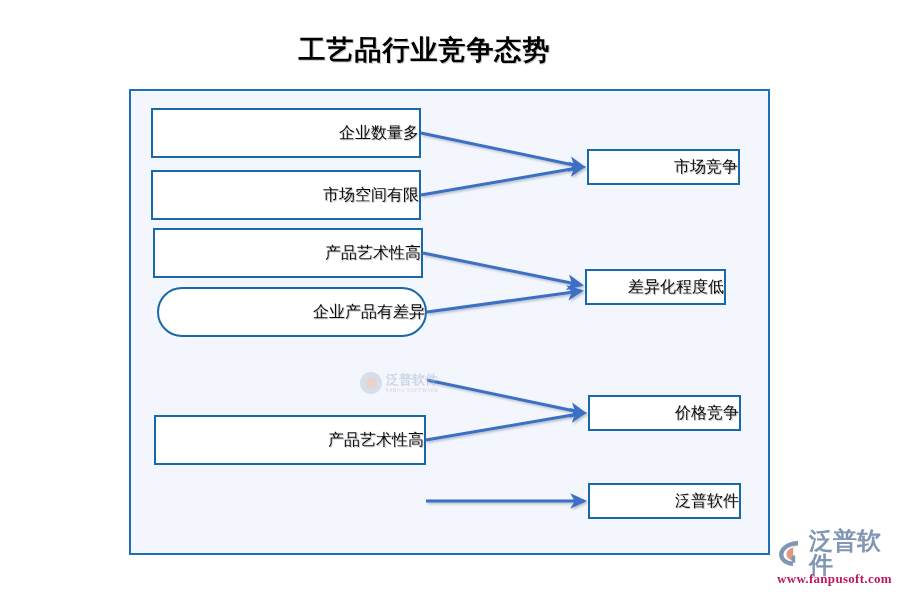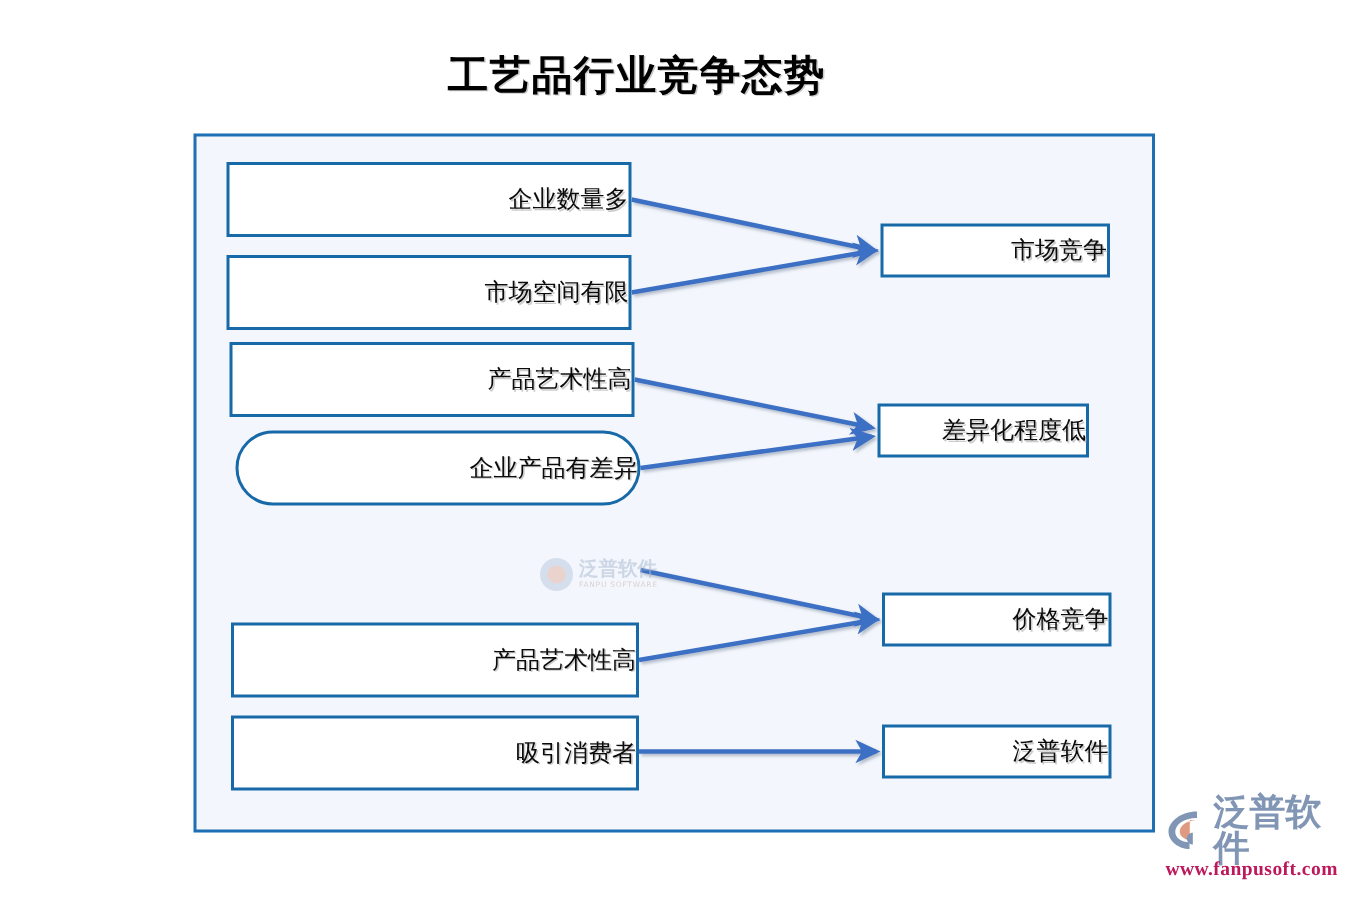--- a/index.html
+++ b/index.html
@@ -206,23 +206,20 @@
   </div>
   <div class="box cause" style="left: 153px; top: 228px; width: 270px; height: 50px;">
     <span>产品艺术性高</span>
   </div>
   <div class="box cause" style="left: 157px; top: 287px; width: 270px; height: 50px; border-radius: 25px;">
     <span>企业产品有差异</span>
   </div>
   <div class="box cause" style="left: 154px; top: 415px; width: 272px; height: 50px;">
     <span>产品艺术性高</span>
   </div>
-  <div class="box cause" style="left: 154px; top: 477px; width: 272px; height: 50px;">
-    <span>吸引消费者</span>
-  </div>
 
   <div class="box effect" style="left: 587px; top: 149px; width: 153px; height: 36px;">
     <span>市场竞争</span>
   </div>
   <div class="box effect" style="left: 585px; top: 269px; width: 141px; height: 36px;">
     <span>差异化程度低</span>
   </div>
   <div class="box effect" style="left: 588px; top: 395px; width: 153px; height: 36px;">
     <span>价格竞争</span>
   </div>

